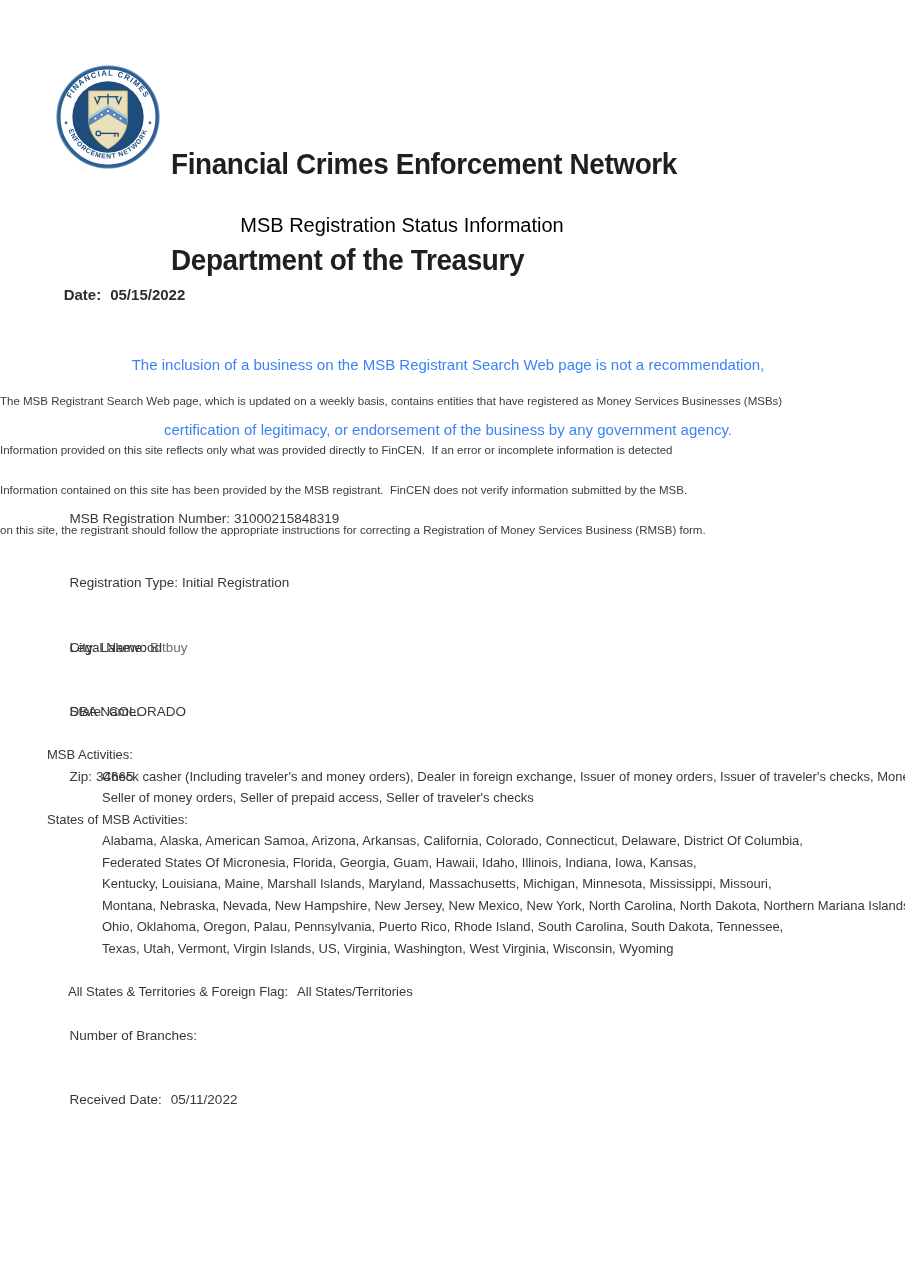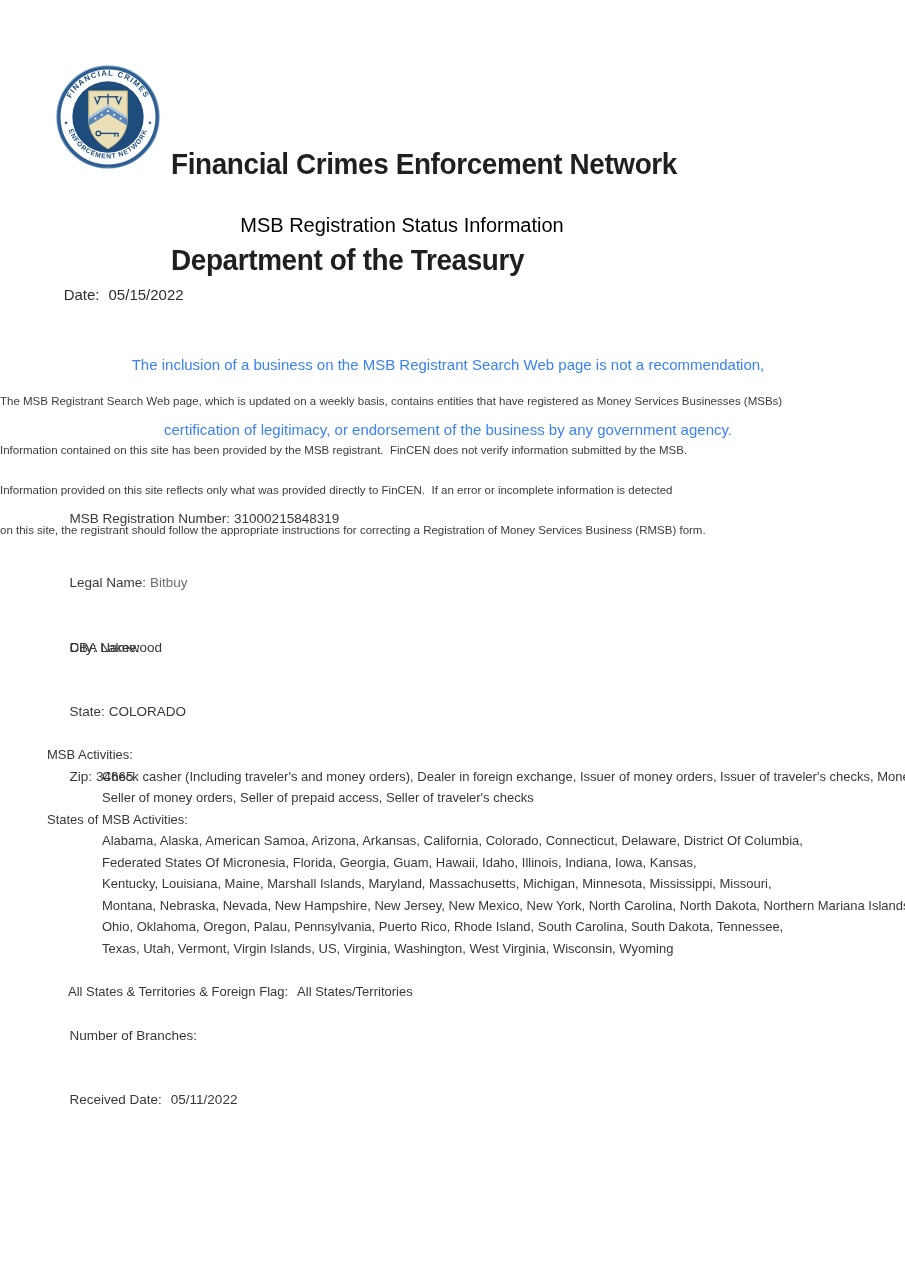--- a/index.html
+++ b/index.html
@@ -29,21 +29,21 @@
   }
 
   
   .doc-title {
     left: 0; top: 214px; width: 804px;
     text-align: center;
     font-size: 20px;
     color: #000000;
     white-space: pre;
   }
-  .date-line { left: 47px; top: 269px; font-size: 15px; color: #2e2e2e; white-space: pre; }
+  .date-line { left: 47px; top: 269px; font-size: 15px; color: #2e2e2e; white-space: pre; font-weight: bold; }
   .date-line .val { margin-left: 9px; }
 
   
   .disclaimer {
     left: 0; top: 311px; width: 896px;
     text-align: center;
     font-size: 15px;
     line-height: 21.5px;
     color: #3b82f6;
     white-space: pre;
@@ -143,28 +143,31 @@
   <div class="abs disclaimer">
     <div>The inclusion of a business on the MSB Registrant Search Web page is not a recommendation,</div>
     <div>certification of legitimacy, or endorsement of the business by any government agency.</div>
   </div>
 
   <div class="abs notice notice-1">
     <div>The MSB Registrant Search Web page, which is updated on a weekly basis, contains entities that have registered as Money Services Businesses (MSBs)</div>
   </div>
 
   <div class="abs notice notice-2">
+    <div>Information provided on this site reflects only what was provided directly to FinCEN.  If an error or incomplete information is detected</div>
     <div>Information contained on this site has been provided by the MSB registrant.  FinCEN does not verify information submitted by the MSB.</div>
-    <div>Information provided on this site reflects only what was provided directly to FinCEN.  If an error or incomplete information is detected</div>
     <div>on this site, the registrant should follow the appropriate instructions for correcting a Registration of Money Services Business (RMSB) form.</div>
   </div>
 
   <div class="abs field-block reg-block">
     <div class="field-line">
       <span>MSB Registration Number:</span><span class="val">31000215848319</span>
+    </div>
+    <div class="field-line">
+      <span>Registration Type:</span><span class="val">Initial Registration</span>
     </div>
     <div class="field-line">
       <span>Legal Name:</span><span class="val muted">Bitbuy</span>
     </div>
     <div class="field-line">
       <span>DBA Name:</span><span class="val"></span>
     </div>
   </div>
 
   <div class="abs field-block addr-block">

